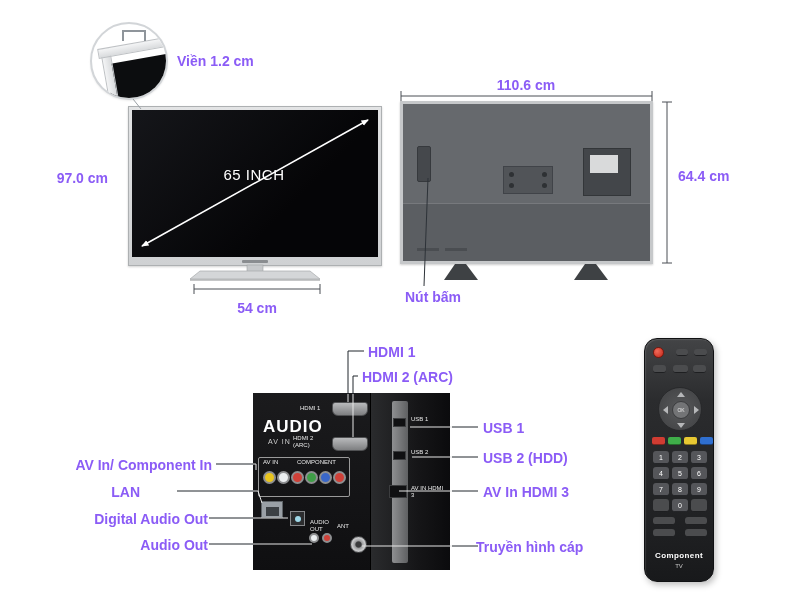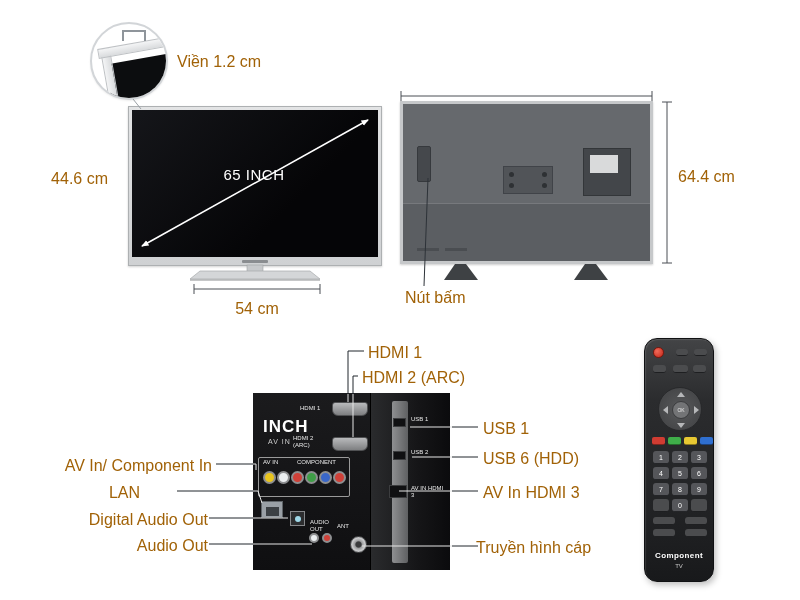--- a/index.html
+++ b/index.html
@@ -1,21 +1,21 @@
 <!DOCTYPE html>
 <html><head>
 <meta charset="utf-8">
 <style>
   *{margin:0;padding:0;box-sizing:border-box;}
   html,body{width:800px;height:600px;}
   body{font-family:"Liberation Sans",sans-serif;background:#ffffff;}
   .canvas{position:relative;width:800px;height:600px;background:#ffffff;overflow:hidden;}
   .overlay{position:absolute;left:0;top:0;width:800px;height:600px;pointer-events:none;z-index:60;}
 
-  .lbl{position:absolute;font-size:16px;color:#a16207;white-space:nowrap;z-index:40;}
+  .lbl{position:absolute;font-size:14px;color:#8b5cf6;white-space:nowrap;z-index:40;font-weight:bold;}
   .lbl-r{text-align:right;}
   .lbl-c{text-align:center;}
 
   
   .tv-front{position:absolute;left:128px;top:106px;width:254px;height:160px;
     background:linear-gradient(180deg,#e3e4e5,#cfd1d3);border:1px solid #adb0b2;box-shadow:0 1px 2px rgba(0,0,0,.18);}
   .tv-front .screen{position:absolute;left:3px;top:3px;right:3px;bottom:8px;
     background:linear-gradient(135deg,#15161a,#050507 65%);}
   .tv-front .logo-dash{position:absolute;left:50%;bottom:2px;width:26px;height:3px;margin-left:-13px;background:#8a8d90;border-radius:1px;}
   .diag-label{position:absolute;left:212px;top:166px;width:84px;text-align:center;font-size:15px;color:#ffffff;letter-spacing:.5px;z-index:45;}
@@ -96,43 +96,44 @@
     <div class="dc-bezel-h"></div>
     <div class="dc-bracket"></div>
   </div>
   <div class="lbl" style="left:177px;top:53px;">Viền 1.2 cm</div>
 
   <div class="tv-front">
     <div class="screen"></div>
     <div class="logo-dash"></div>
   </div>
   <div class="diag-label">65 INCH</div>
-  <div class="lbl lbl-r" style="left:40px;top:170px;width:68px;">44.6 cm</div>
+  <div class="lbl lbl-r" style="left:40px;top:170px;width:68px;">97.0 cm</div>
   <div class="lbl lbl-c" style="left:217px;top:300px;width:80px;">54 cm</div>
 
   <div class="tv-back">
     <div class="tb-lower"></div>
     <div class="tb-recess"></div>
     <div class="tb-vesa">
       <div class="tb-screw" style="left:5px;top:5px;"></div>
       <div class="tb-screw" style="right:5px;top:5px;"></div>
       <div class="tb-screw" style="left:5px;bottom:5px;"></div>
       <div class="tb-screw" style="right:5px;bottom:5px;"></div>
     </div>
     <div class="tb-ports">
       <div class="tb-sticker"></div>
     </div>
     <div class="tb-slot" style="left:14px;bottom:10px;"></div>
     <div class="tb-slot" style="left:42px;bottom:10px;"></div>
   </div>
+  <div class="lbl lbl-c" style="left:460px;top:77px;width:132px;">110.6 cm</div>
   <div class="lbl" style="left:678px;top:168px;">64.4 cm</div>
   <div class="lbl" style="left:405px;top:289px;">Nút bấm</div>
 
   <div class="cpanel">
-    <div class="cp-hdmi-logo">INCH</div>
+    <div class="cp-hdmi-logo">AUDIO</div>
     <div class="cp-avin">AV IN</div>
 
     <div class="cp-tag" style="left:47px;top:12px;">HDMI 1</div>
     <div class="cp-hport" style="left:79px;top:9px;"></div>
     <div class="cp-tag" style="left:40px;top:42px;width:36px;">HDMI 2 (ARC)</div>
     <div class="cp-hport" style="left:79px;top:44px;"></div>
 
     <div class="cp-group">
       <div class="cp-tag" style="left:4px;top:1px;">AV IN</div>
       <div class="cp-tag" style="left:38px;top:1px;">COMPONENT</div>
@@ -159,21 +160,21 @@
       <div class="cp-port" style="left:22px;top:58px;width:13px;height:9px;"></div>
       <div class="cp-tag" style="left:40px;top:56px;">USB 2</div>
       <div class="cp-port" style="left:18px;top:92px;width:18px;height:13px;"></div>
       <div class="cp-tag" style="left:40px;top:92px;width:34px;">AV IN HDMI 3</div>
     </div>
   </div>
 
   <div class="lbl" style="left:368px;top:344px;">HDMI 1</div>
   <div class="lbl" style="left:362px;top:369px;">HDMI 2 (ARC)</div>
   <div class="lbl" style="left:483px;top:420px;">USB 1</div>
-  <div class="lbl" style="left:483px;top:450px;">USB 6 (HDD)</div>
+  <div class="lbl" style="left:483px;top:450px;">USB 2 (HDD)</div>
   <div class="lbl" style="left:483px;top:484px;">AV In HDMI 3</div>
   <div class="lbl" style="left:476px;top:539px;">Truyền hình cáp</div>
   <div class="lbl lbl-r" style="right:588px;top:457px;">AV In/ Component In</div>
   <div class="lbl lbl-r" style="right:660px;top:484px;">LAN</div>
   <div class="lbl lbl-r" style="right:592px;top:511px;text-align:center;">Digital Audio Out</div>
   <div class="lbl lbl-r" style="right:592px;top:537px;">Audio Out</div>
 
   <div class="remote">
     <div class="r-power"></div>
     <div class="r-btn" style="left:31px;top:10px;width:12px;height:7px;"></div>

